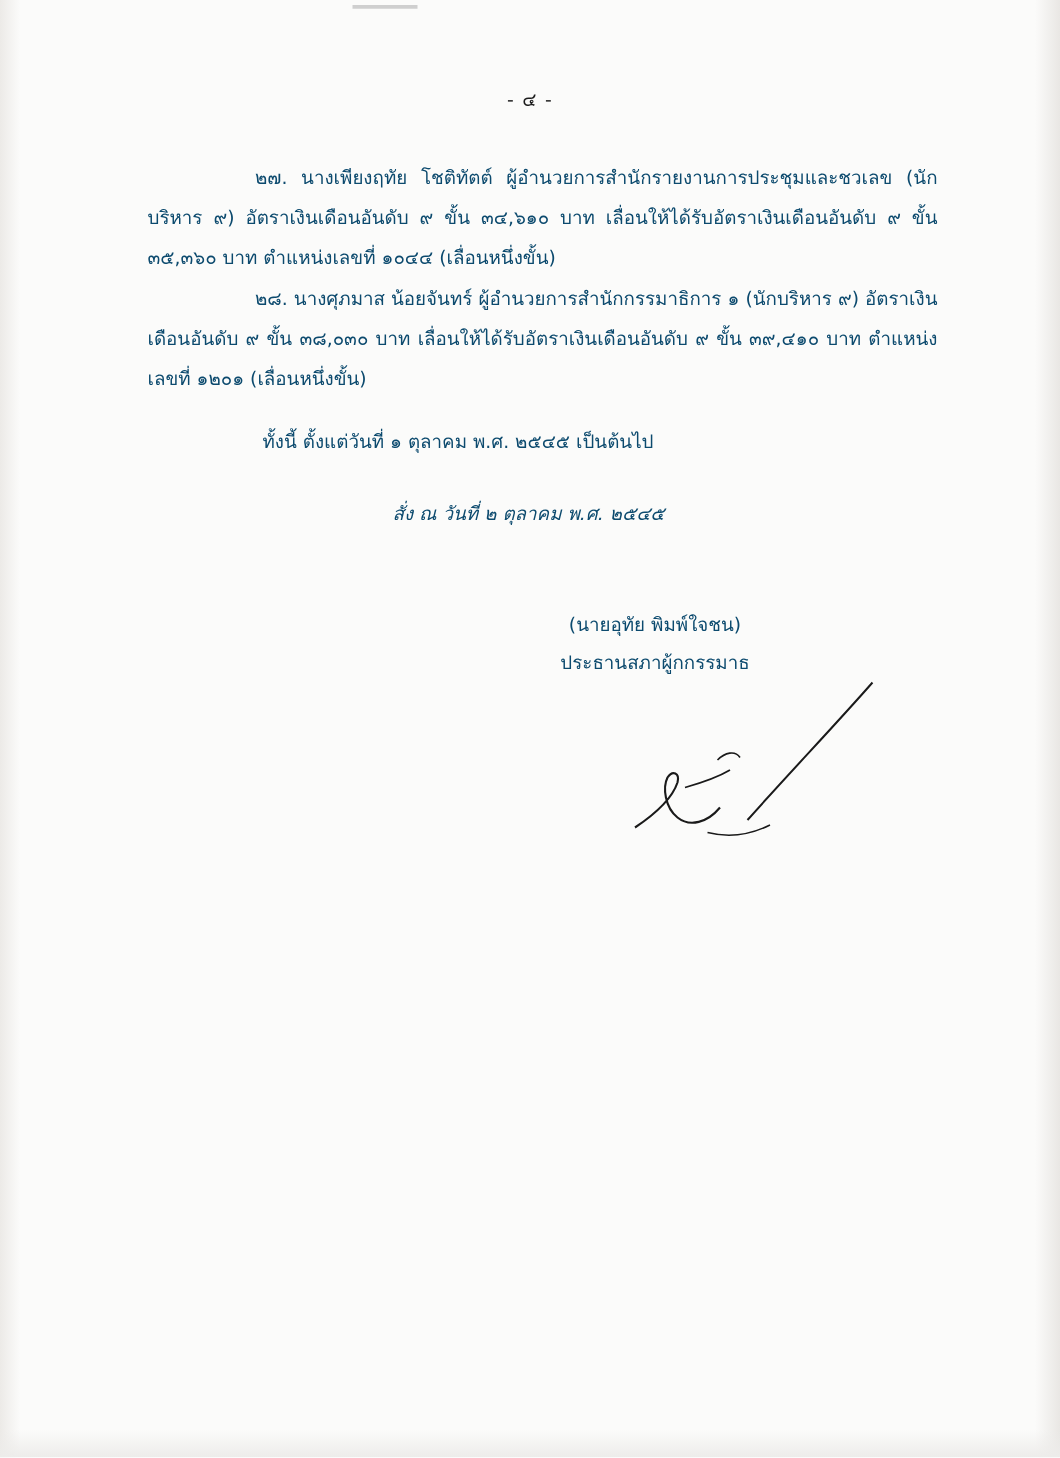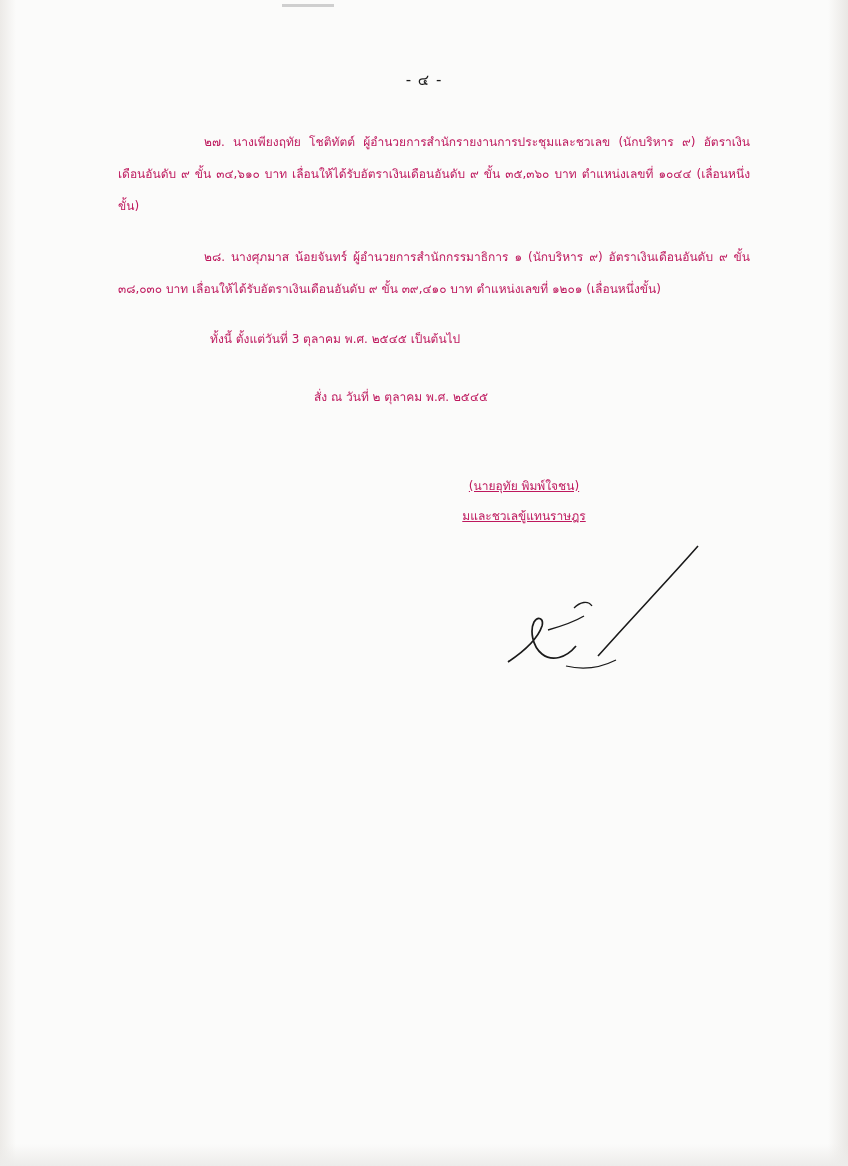--- a/index.html
+++ b/index.html
@@ -69,56 +69,56 @@
     font-size: 15px;
     color: #1c1c1c;
     letter-spacing: 1px;
   }
 
   .body-text {
     position: absolute;
     top: 126px;
     left: 118px;
     width: 632px;
-    font-size: 12px;
+    font-size: 15px;
     line-height: 32px;
-    color: #be185d;
+    color: #0c4a6e;
     text-align: justify;
     text-justify: inter-word;
   }
 
   .para {
     margin: 0 0 0 0;
     text-indent: 0;
   }
   .para + .para {
-    margin-top: 19px;
+    margin-top: 1px;
   }
   .para .lead-indent {
     display: inline-block;
     width: 86px;
   }
 
   .closing {
     margin-top: 18px;
     padding-left: 92px;
   }
   .order-line {
     margin-top: 26px;
     padding-left: 196px;
+    font-style: italic;
   }
   .sig-block {
     margin-top: 58px;
     text-align: center;
     padding-left: 180px;
     line-height: 30px;
   }
   .sig-name, .sig-title {
     display: block;
-    text-decoration: underline;
   }
 
   .signature {
     position: absolute;
     top: 534px;
     left: 470px;
     width: 250px;
     height: 150px;
     pointer-events: none;
   }
@@ -138,27 +138,27 @@
     <div class="page-number">- ๔ -</div>
 
     <div class="body-text">
 
       <p class="para"><span class="lead-indent"></span><span>๒๗.  นางเพียงฤทัย  โชติทัตต์  ผู้อำนวยการสำนักรายงานการประชุมและชวเลข (นักบริหาร ๙)  อัตราเงินเดือนอันดับ ๙  ขั้น ๓๔,๖๑๐ บาท  เลื่อนให้ได้รับอัตราเงินเดือนอันดับ ๙  ขั้น ๓๕,๓๖๐  บาท  ตำแหน่งเลขที่ ๑๐๔๔  (เลื่อนหนึ่งขั้น)</span></p>
 
       <p class="para"><span class="lead-indent"></span><span>๒๘.  นางศุภมาส  น้อยจันทร์  ผู้อำนวยการสำนักกรรมาธิการ ๑ (นักบริหาร ๙)  อัตราเงินเดือนอันดับ ๙  ขั้น ๓๘,๐๓๐ บาท  เลื่อนให้ได้รับอัตราเงินเดือนอันดับ ๙  ขั้น ๓๙,๔๑๐  บาท  ตำแหน่งเลขที่ ๑๒๐๑ (เลื่อนหนึ่งขั้น)</span></p>
 
 
 
-      <p class="closing">ทั้งนี้  ตั้งแต่วันที่  3  ตุลาคม  พ.ศ.  ๒๕๔๕   เป็นต้นไป</p>
+      <p class="closing">ทั้งนี้  ตั้งแต่วันที่  ๑  ตุลาคม  พ.ศ.  ๒๕๔๕   เป็นต้นไป</p>
 
       <p class="order-line">สั่ง  ณ  วันที่  ๒    ตุลาคม  พ.ศ.  ๒๕๔๕</p>
 
       <div class="sig-block">
         <span class="sig-name">(นายอุทัย  พิมพ์ใจชน)</span>
-        <span class="sig-title">มและชวเลขู้แทนราษฎร</span>
+        <span class="sig-title">ประธานสภาผู้กกรรมาธ</span>
       </div>
 
     </div>
 
     <svg class="signature" viewBox="0 0 250 150">
       <path d="M228 12 C200 44, 160 86, 128 122" fill="none" stroke="#1a1a1a" stroke-width="1.6"></path>
       <path d="M38 128 C56 116, 68 104, 72 92 C74 84, 68 82, 64 88 C60 96, 62 112, 72 120 C82 128, 96 124, 106 112" fill="none" stroke="#1a1a1a" stroke-width="1.7"></path>
       <path d="M78 96 C92 92, 104 88, 114 82" fill="none" stroke="#1a1a1a" stroke-width="1.4"></path>
       <path d="M104 74 C110 68, 118 66, 122 72" fill="none" stroke="#1a1a1a" stroke-width="1.3"></path>
       <path d="M96 132 C112 136, 130 134, 146 126" fill="none" stroke="#1a1a1a" stroke-width="1.2"></path>

